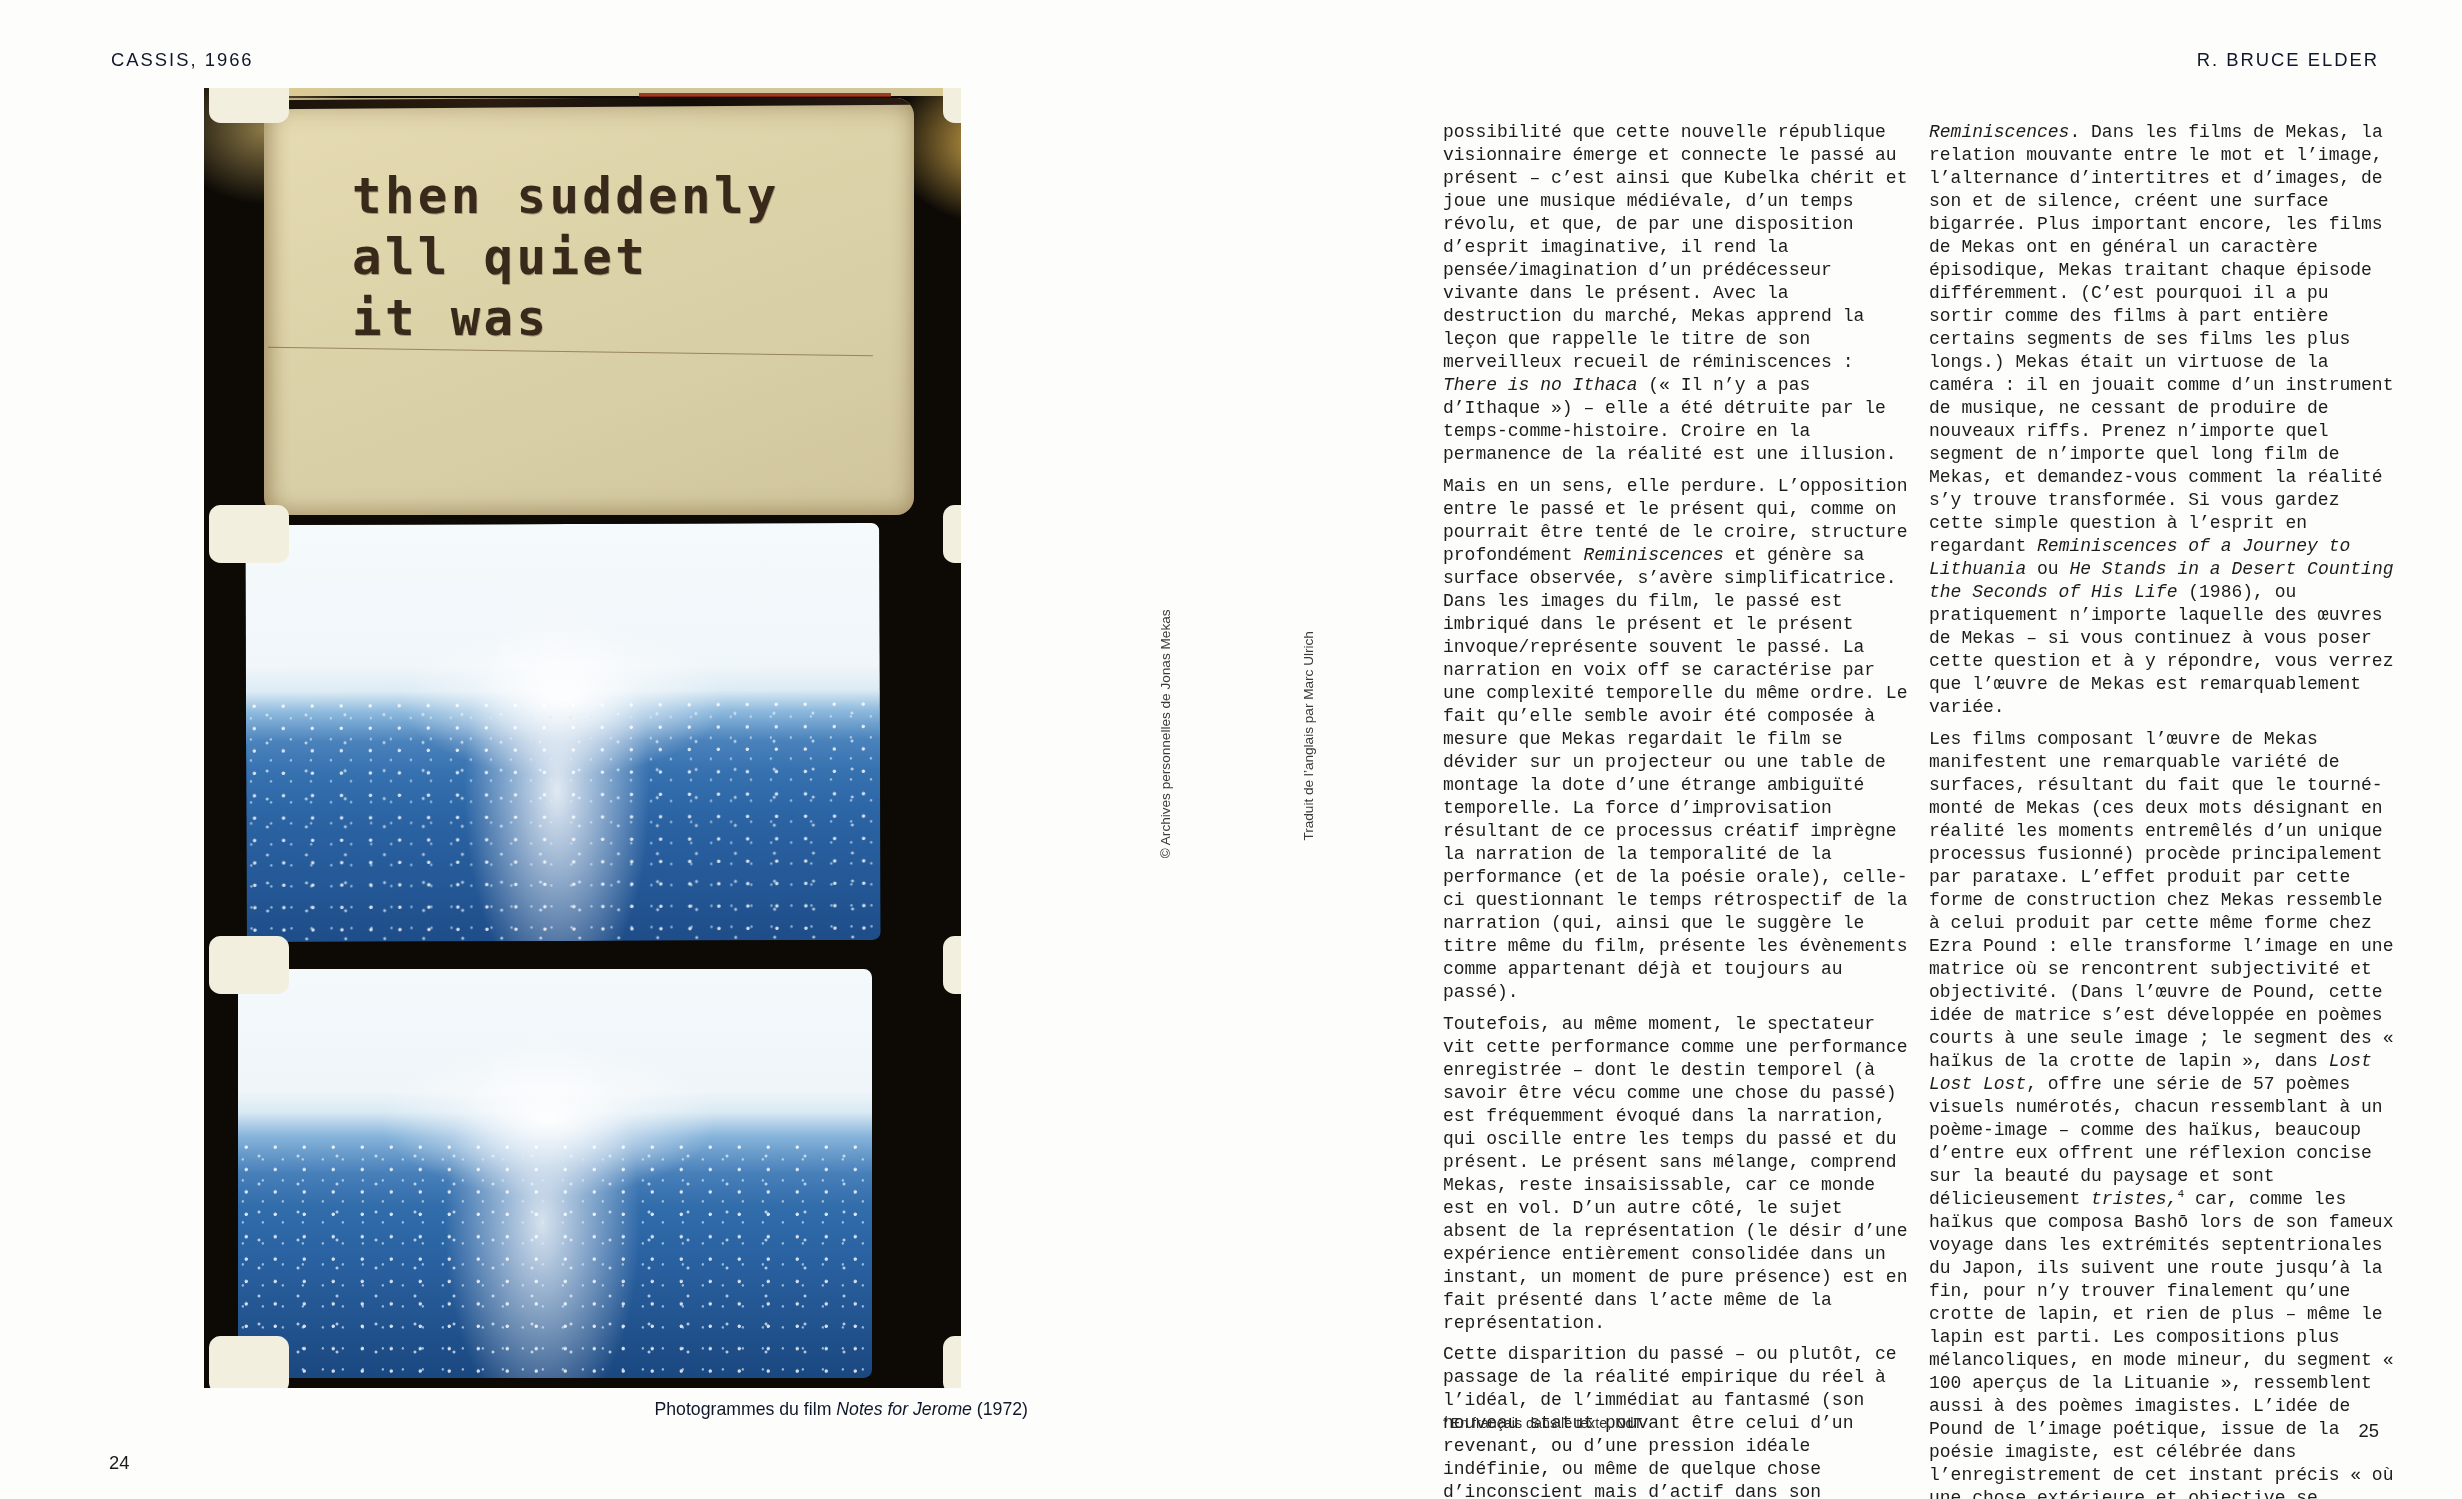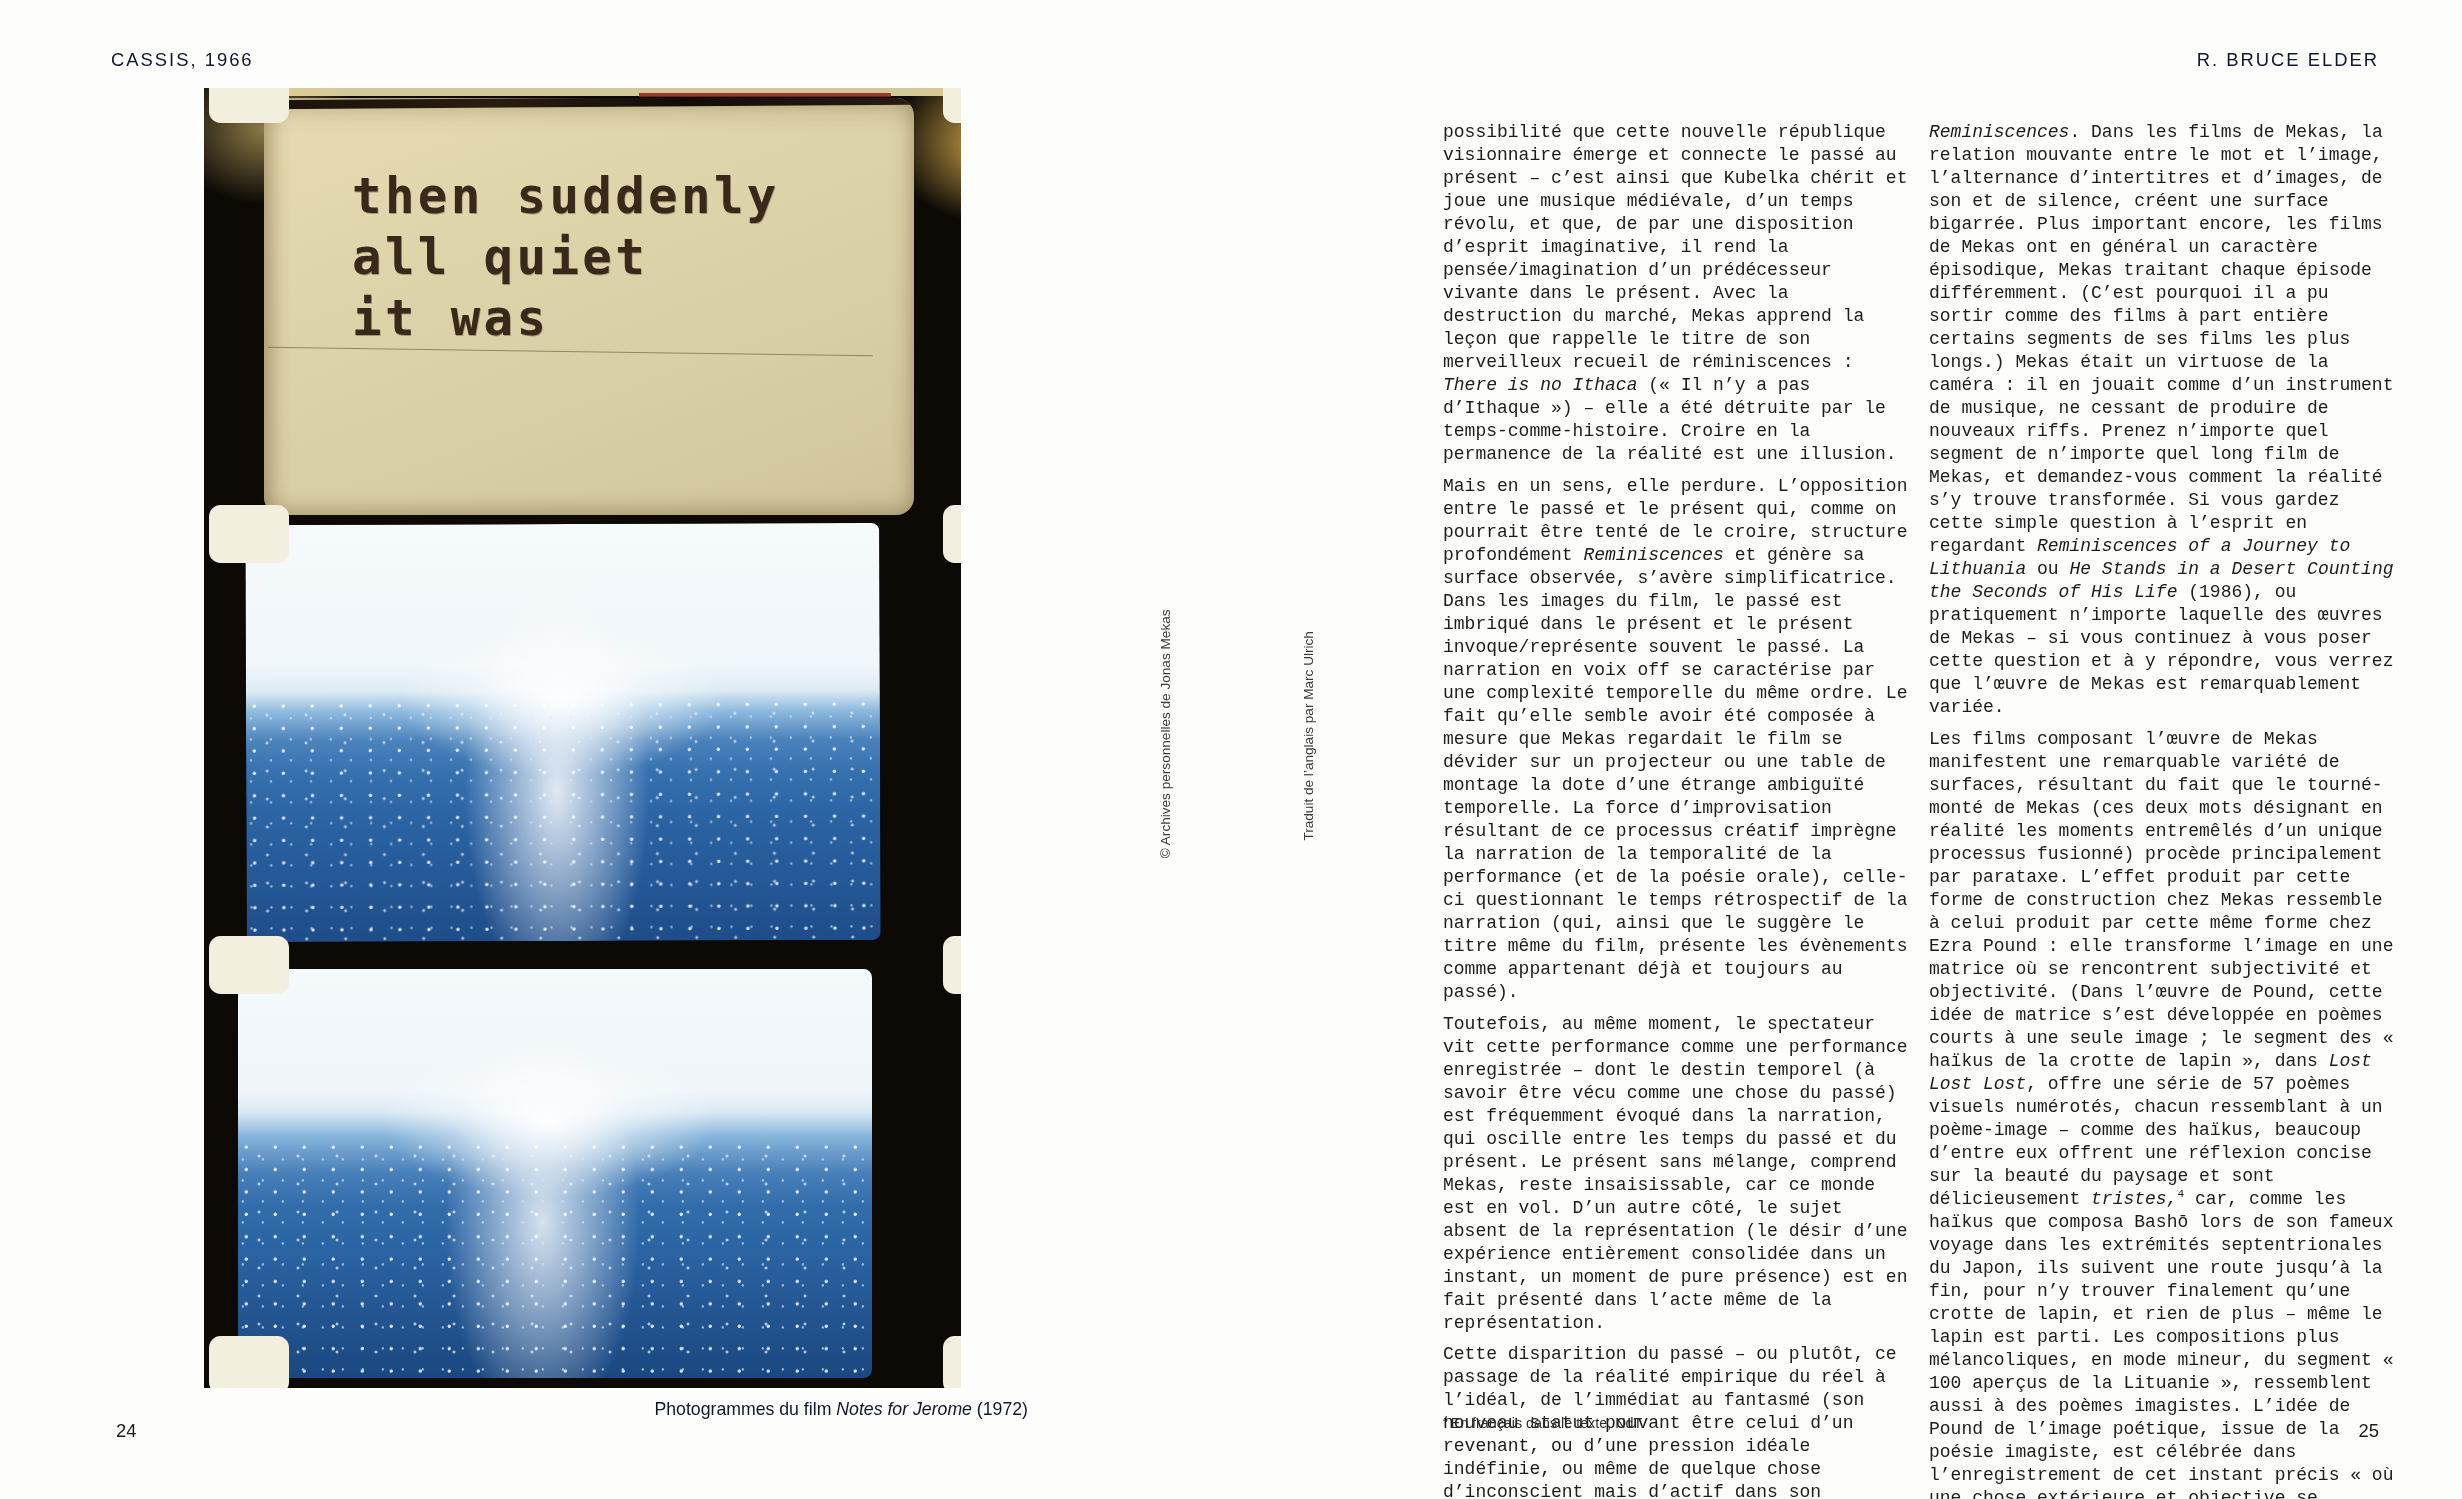--- a/index.html
+++ b/index.html
@@ -72,21 +72,21 @@
   .col1{left:1443px;} .col2{left:1929px;}
   .col p{margin:0;}
   .col p + p{margin-top:8.8px;}
   .it{font-style:italic;}
   sup{font-size:.62em;vertical-align:super;line-height:0;}
 
   .footnote{position:absolute;left:1443px;top:1395px;font-size:14.3px;color:#2c2c2c;margin-top:20px;}
   .footnote sup{margin-right:2.7px;}
 
   .pagenum{position:absolute;top:1420px;font-size:18.4px;color:#1b1b1b;}
-  .pagenum-left{left:116px;}
+  .pagenum-left{left:109px;margin-top:32px;}
   .pagenum-right{right:83px;}
 </style>
 </head>
 <body>
 
 <div class="page">
 
   <div class="runhead runhead-left">CASSIS, 1966</div>
   <div class="runhead runhead-right">R. BRUCE ELDER</div>
 

